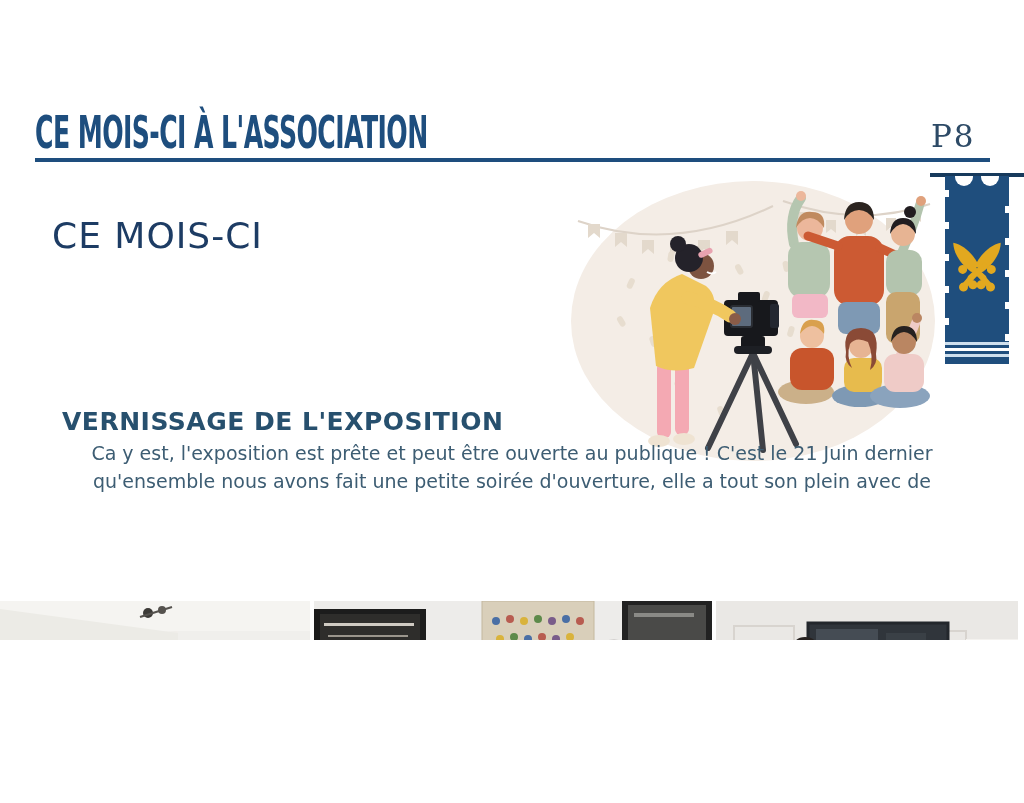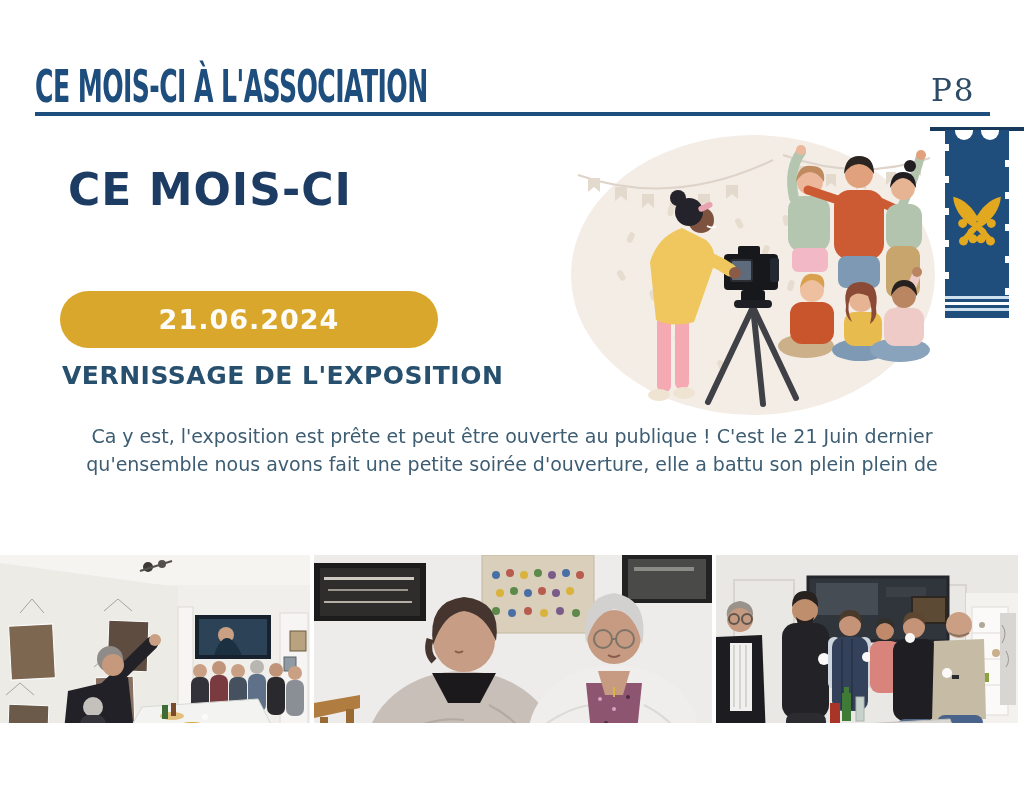--- a/index.html
+++ b/index.html
@@ -1,34 +1,34 @@
 <!DOCTYPE html>
 <html><head>
 <meta charset="utf-8">
 <style>
   html,body{margin:0;padding:0;background:#ffffff;}
-  .page{position:relative;width:1024px;height:723px;background:#ffffff;overflow:hidden;
-        font-family:"DejaVu Sans","Liberation Sans",sans-serif;}
+  .page{position:relative;width:1024px;height:594px;background:#ffffff;overflow:hidden;
+        font-family:"DejaVu Sans","Liberation Sans",sans-serif;margin-top:46px;}
   .kicker{position:absolute;left:35px;top:66px;font-size:42px;font-weight:bold;
           color:#1e4e7e;white-space:nowrap;letter-spacing:-1px;
           transform:scale(0.60,1.04);transform-origin:left top;line-height:1;}
   .pagenum{position:absolute;left:931px;top:72px;font-size:31px;color:#2d4a66;
            font-family:"DejaVu Serif","Liberation Serif",serif;letter-spacing:2px;}
   .rule{position:absolute;left:35px;top:112px;width:955px;height:4px;background:#1e4e7e;}
   .rod{position:absolute;left:930px;top:127px;width:94px;height:4px;background:#173a5c;}
   .banner{position:absolute;left:941px;top:130px;width:72px;height:193px;}
   .illus{position:absolute;left:558px;top:120px;width:380px;height:295px;}
-  .title{position:absolute;left:68px;top:168px;font-size:44px;line-height:44px;
-         font-weight:bold;color:#1d3c64;letter-spacing:1px;white-space:nowrap;}
+  .title{position:absolute;left:52px;top:168px;font-size:36px;line-height:44px;
+         font-weight:normal;color:#1d3c64;letter-spacing:1px;white-space:nowrap;}
   .pill{position:absolute;left:60px;top:291px;width:378px;height:57px;border-radius:29px;
         background:#d9a72c;display:flex;align-items:center;justify-content:center;}
   .pill span{color:#fdfcf8;font-size:27px;font-weight:bold;letter-spacing:1px;}
   .heading{position:absolute;left:62px;top:361px;font-size:25px;font-weight:bold;
            color:#27506e;letter-spacing:.5px;white-space:nowrap;}
-  .body{position:absolute;left:20px;top:423px;width:984px;text-align:center;
+  .body{position:absolute;left:20px;top:394px;width:984px;text-align:center;
         color:#3d5d73;font-size:19px;line-height:27.5px;}
   .photo{position:absolute;top:555px;height:235px;background:#e9e7e4;}
   .photo svg{display:block;}
   .p1{left:0;width:310px;}
   .p2{left:314px;width:398px;}
   .p3{left:716px;width:302px;}
   .bottomstrip{position:absolute;left:0;top:790px;width:1024px;height:13px;background:#f2f1ee;}
 </style>
 </head>
 <body>
@@ -173,29 +173,26 @@
       <circle cx="120" cy="78" r="8" fill="#24222a"></circle>
       <rect x="140" y="84" width="15" height="6" rx="3" fill="#e8a3b0" transform="rotate(-25 147 87)"></rect>
       <path d="M149,106 q5,3 9,0" stroke="#ffffff" stroke-width="2" fill="none"></path>
     </g>
   </svg>
 
   <div class="title">
     <div>CE MOIS-CI</div>
   </div>
 
-  <div class="pill">
-    <span>21.06.2024</span>
-  </div>
 
   <div class="heading">VERNISSAGE DE L'EXPOSITION</div>
 
   <div class="body">
     <div>Ca y est, l'exposition est prête et peut être ouverte au publique ! C'est le 21 Juin dernier</div>
-    <div>qu'ensemble nous avons fait une petite soirée d'ouverture, elle a battu son plein plein de</div>
+    <div>qu'ensemble nous avons fait une petite soirée d'ouverture, elle a tout son plein avec de</div>
   </div>
 
   <div class="photo p1">
   <svg width="310" height="235" viewBox="0 0 310 235" role="img" aria-label="Visitors around a buffet table in the exhibition room, photos hung on the wall and a TV screen">
     <rect width="310" height="235" fill="#f0eeea"></rect>
     <polygon points="0,0 310,0 310,38 175,30 0,44" fill="#f5f4f1"></polygon>
     <g>
       <circle cx="148" cy="12" r="5" fill="#3c3a37"></circle>
           <circle cx="162" cy="9" r="4" fill="#55524e"></circle>
       <path d="M140,16 L172,6" stroke="#55524e" stroke-width="2"></path>

